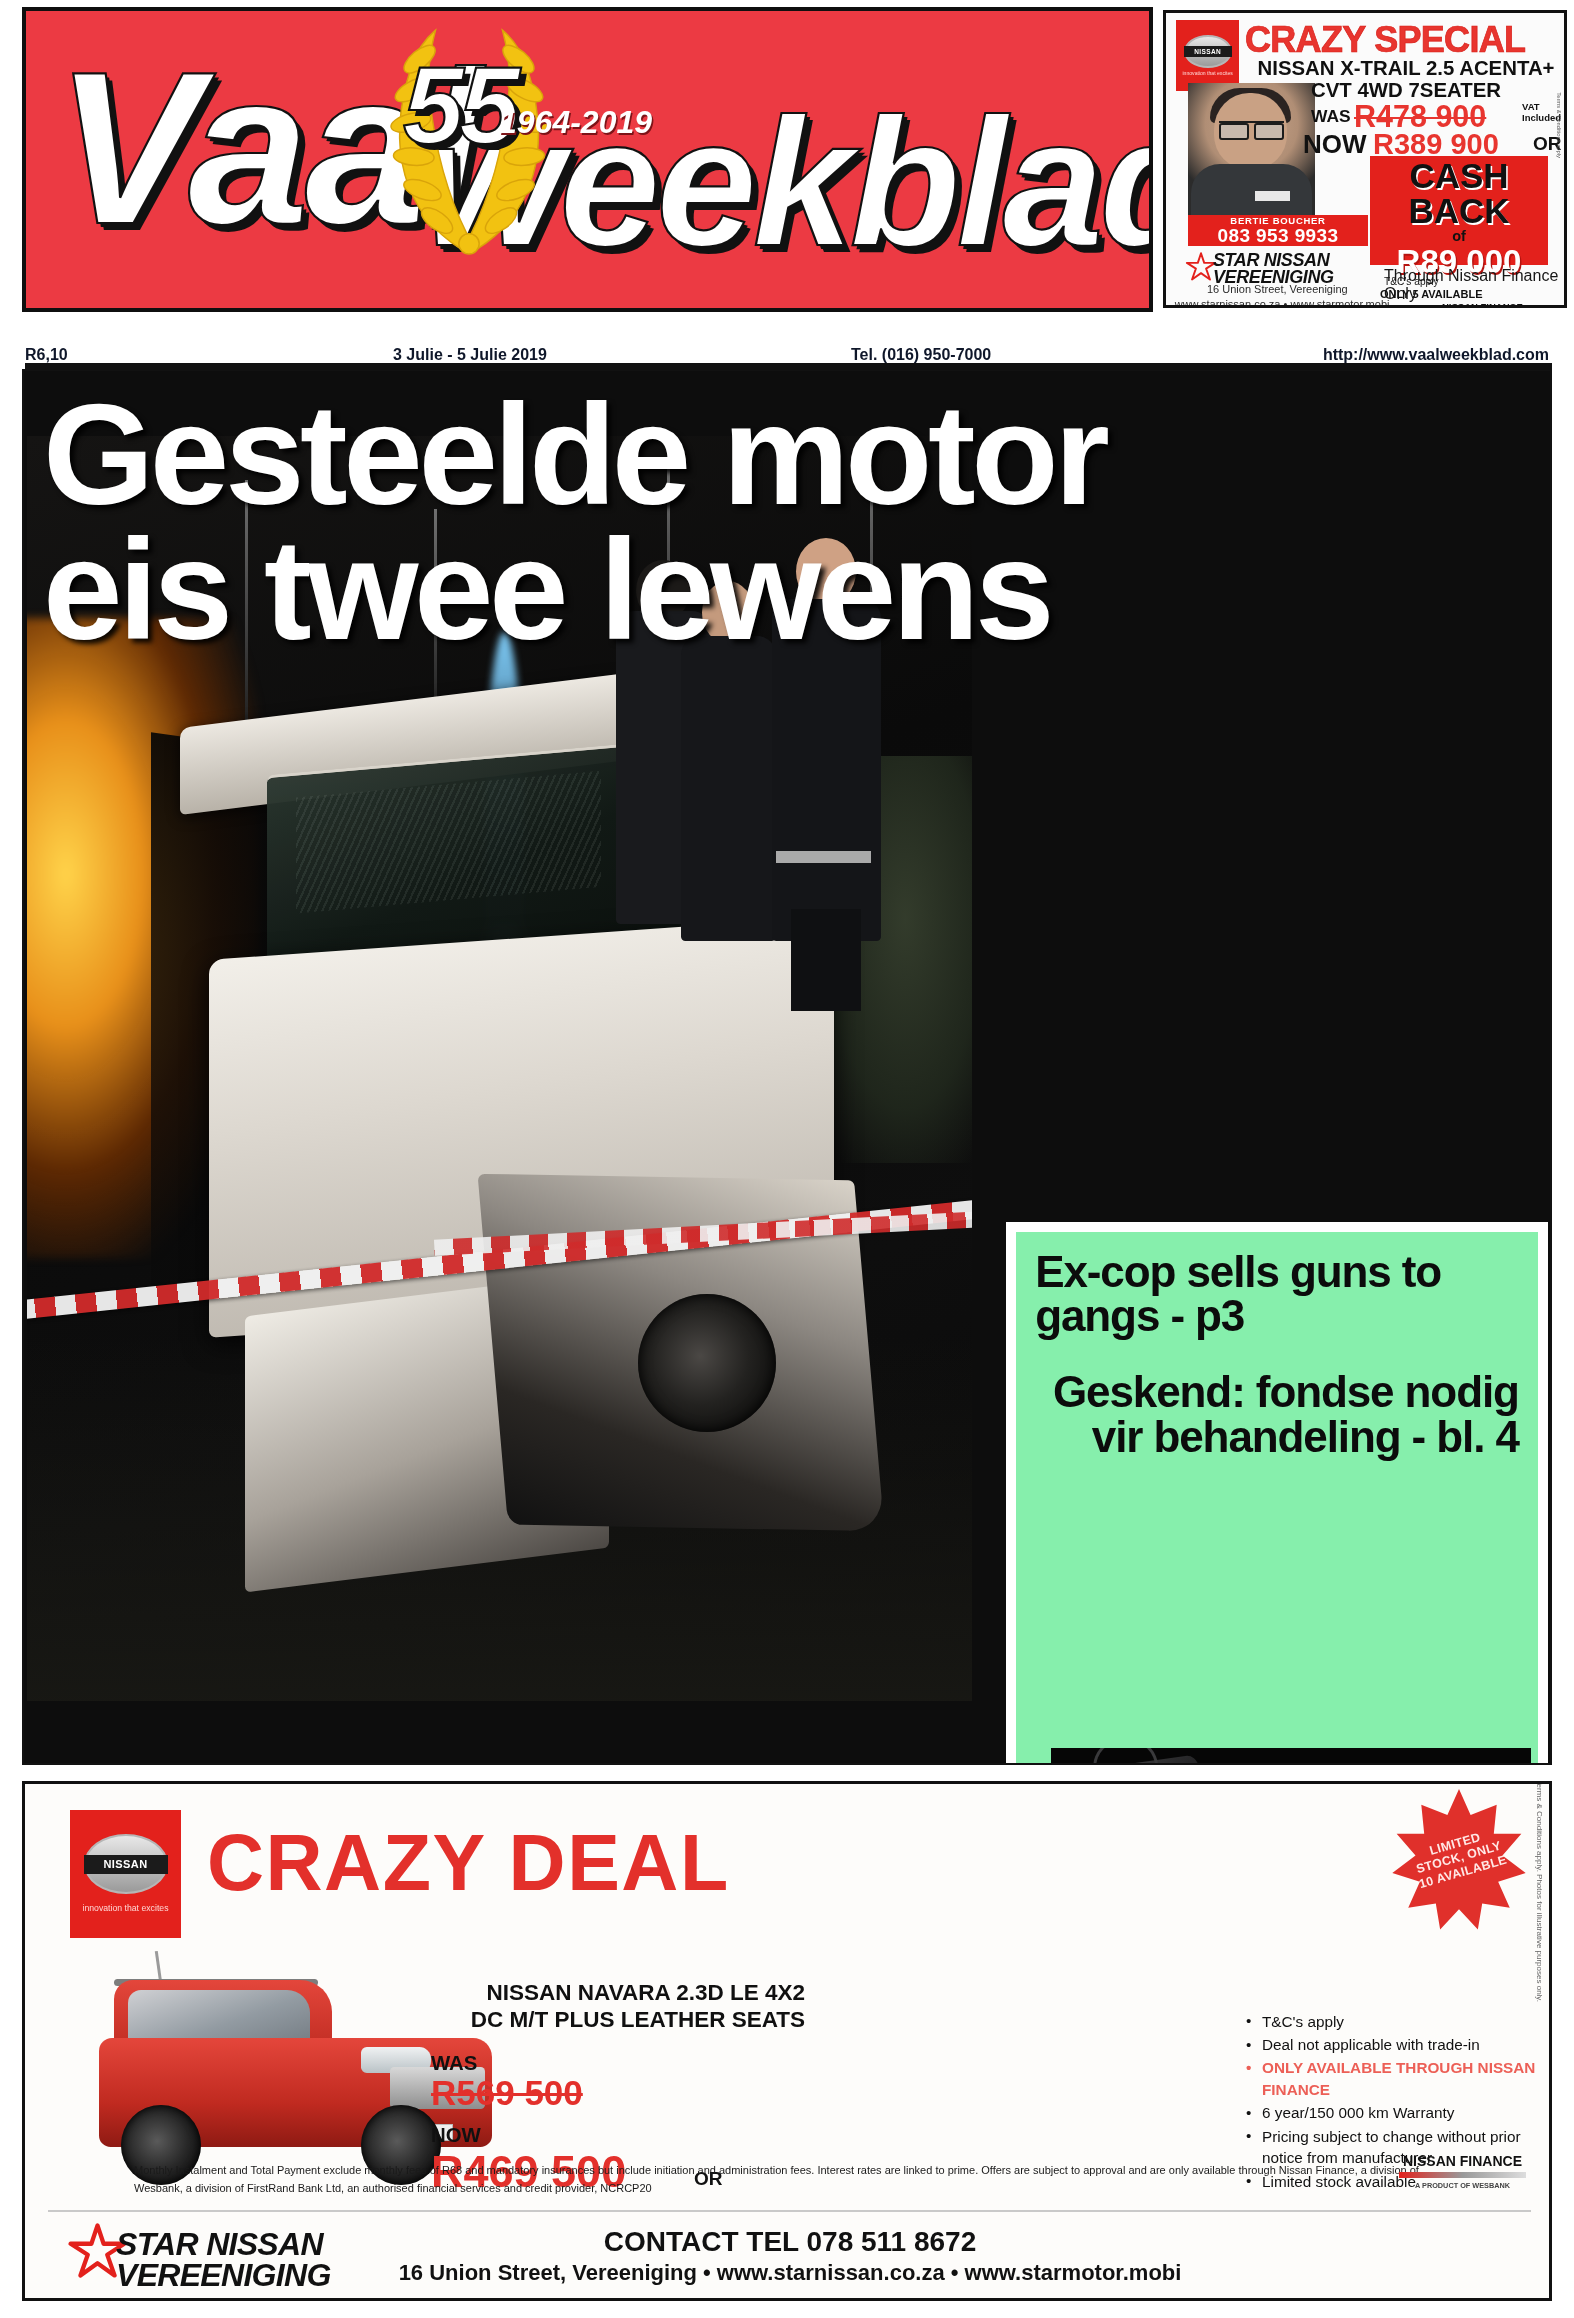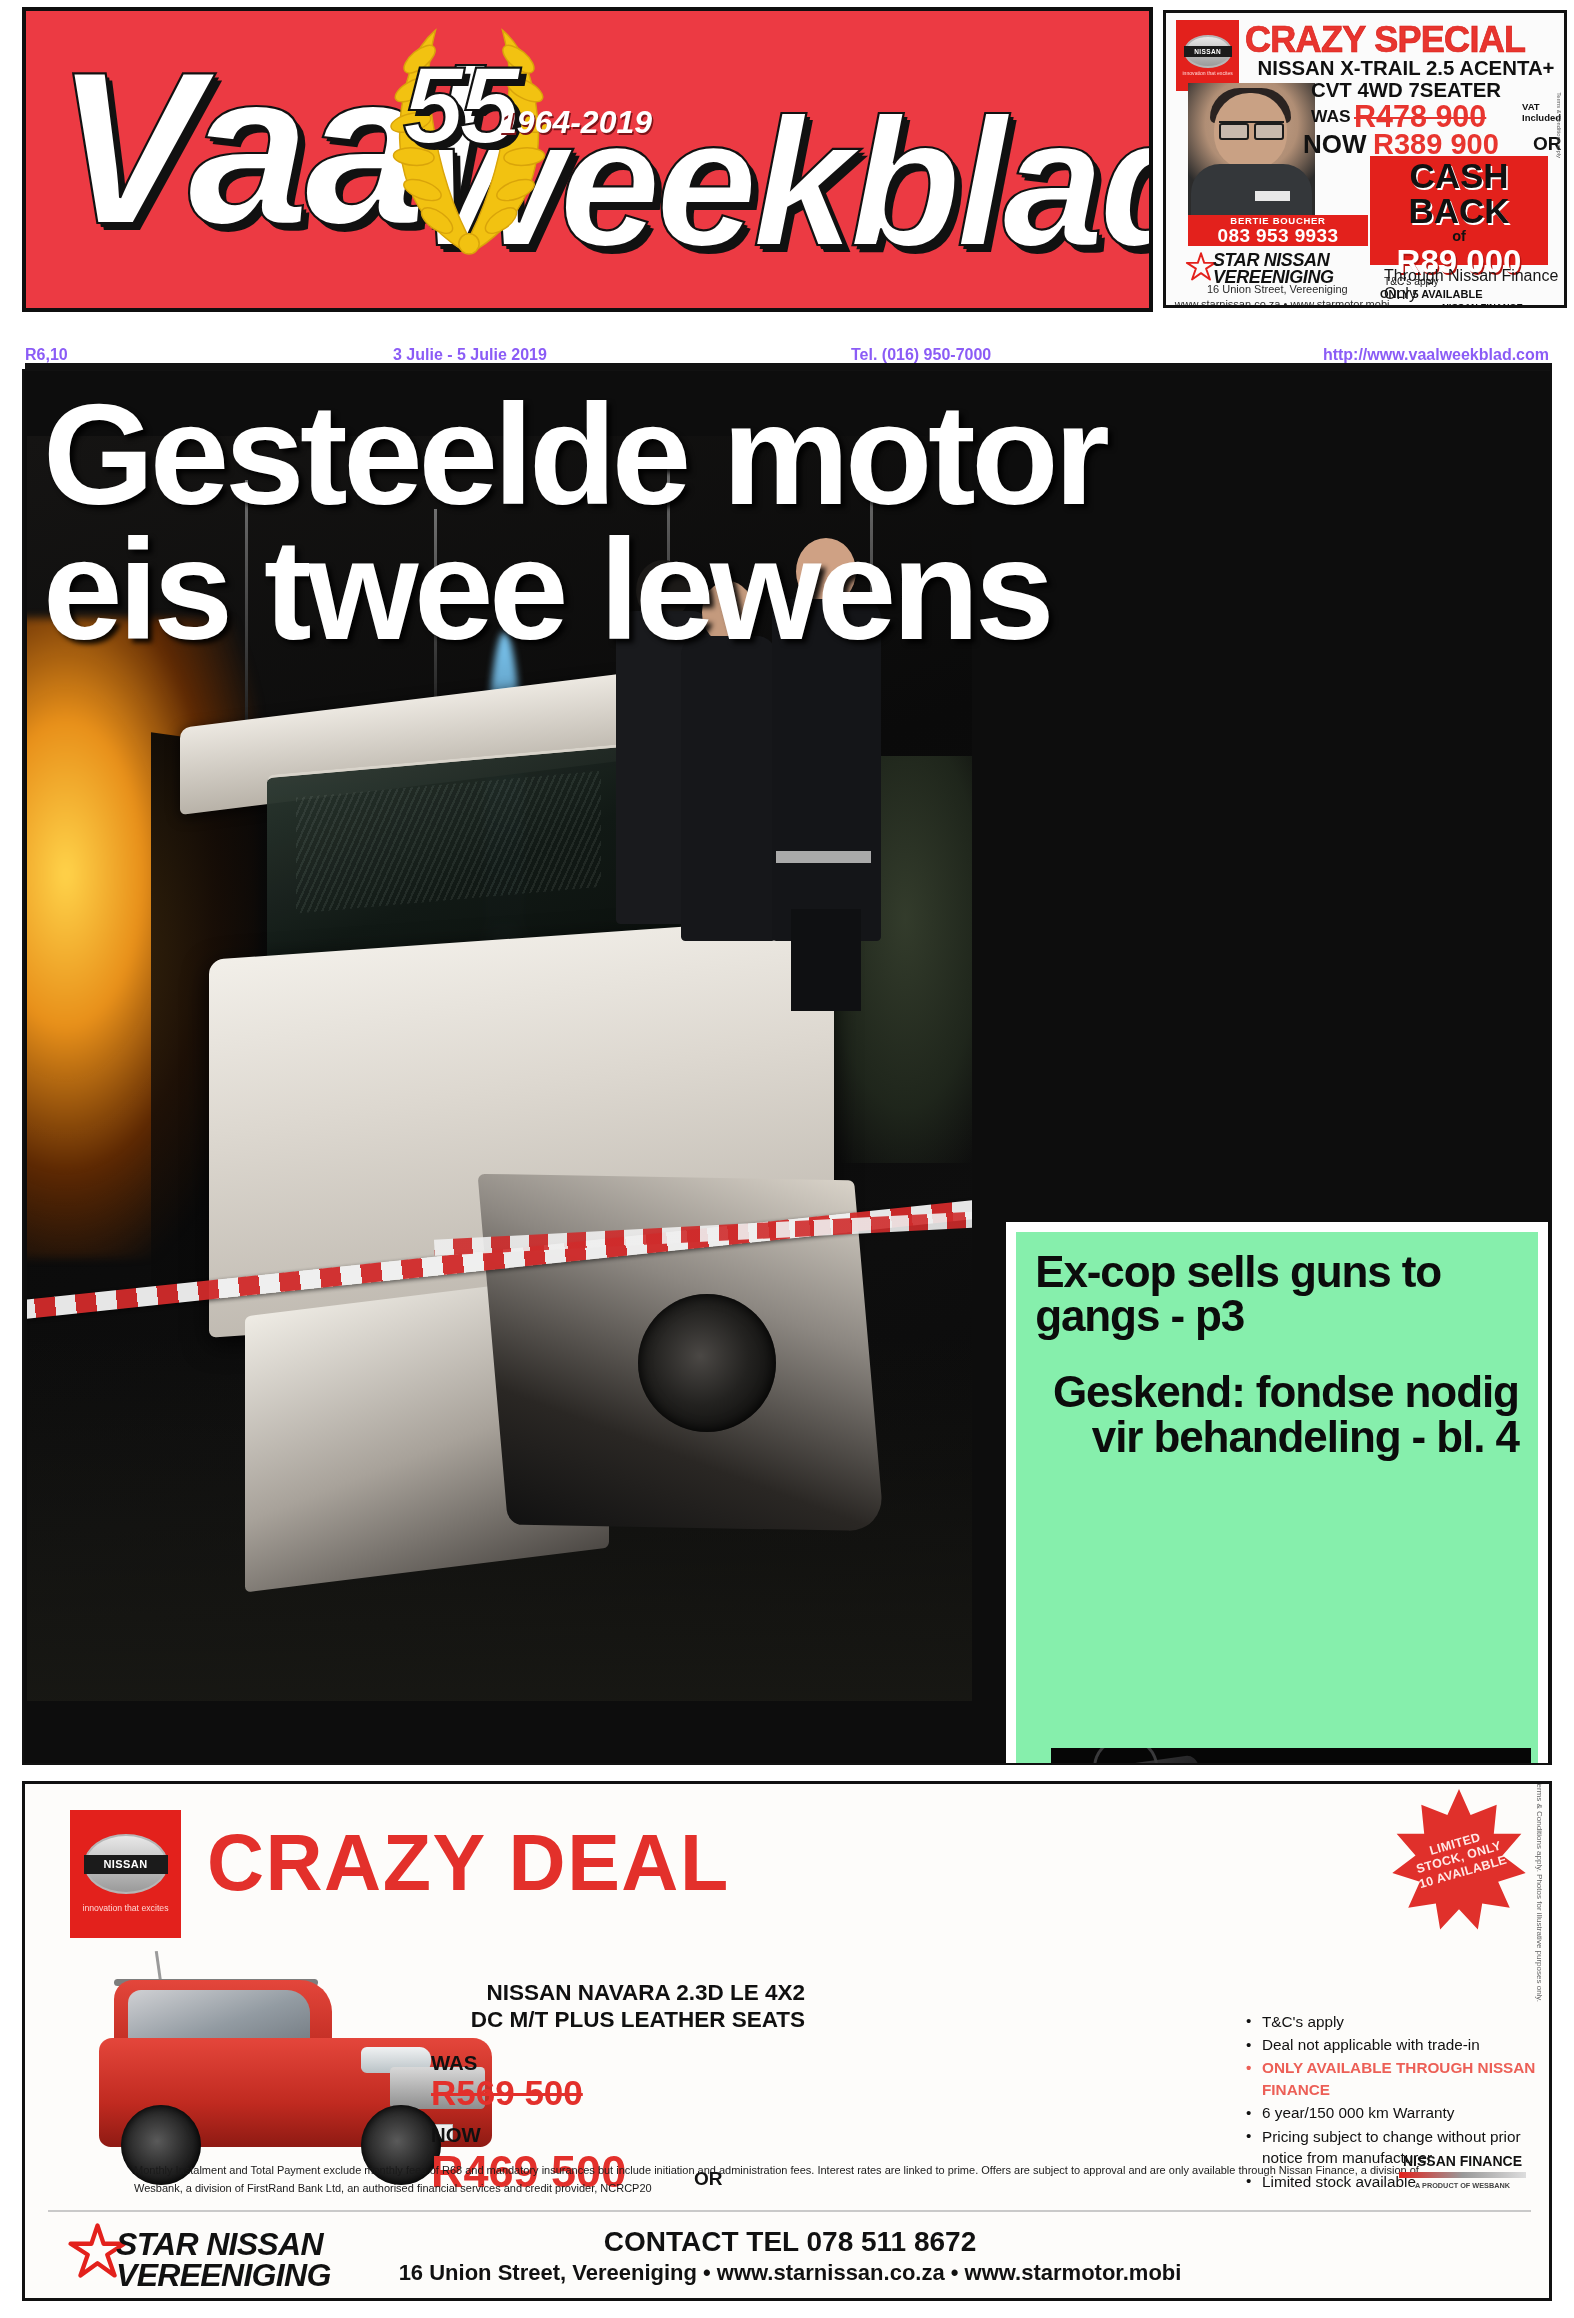--- a/index.html
+++ b/index.html
@@ -145,21 +145,21 @@
   .ta-fin4 { position:absolute; left:276px; top:288px; font-size:9.5px; font-weight:bold; color:#111;}
   .ta-through { position:absolute; left:218px; top:254px; font-size:16px; color:#161616;}
   .ta-side {
     position:absolute; right:2.2px; top:145px; font-size:5.8px; color:#555;
     transform:rotate(90deg); transform-origin:right top; white-space:nowrap;
   }
 
   
   .infobar {
     position:absolute; left:0; top:331px; width:1574px; height:36px;
-    font-size:16px; font-weight:bold; color:#8b5cf6;
+    font-size:16px; font-weight:bold; color:#0f172a;
   }
   .infobar .ib { position:absolute; top:14.5px; }
   .ib-price { left:25px; }
   .ib-date  { left:393px; }
   .ib-tel   { left:851px; }
   .ib-url   { right:25px; }
   .infobar-rule {
     position:absolute; left:25px; top:32px; width:1527px; height:5.8px; background:#111;
   }
 

